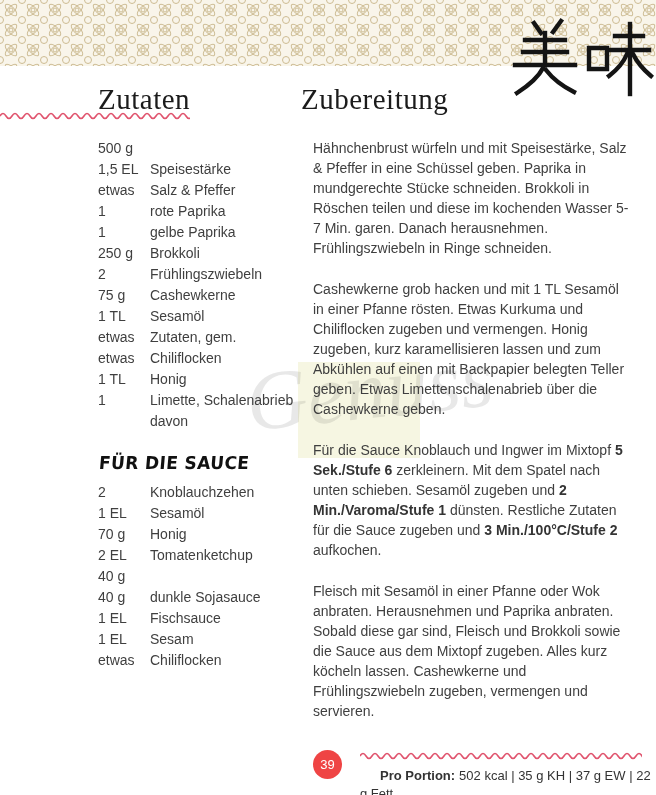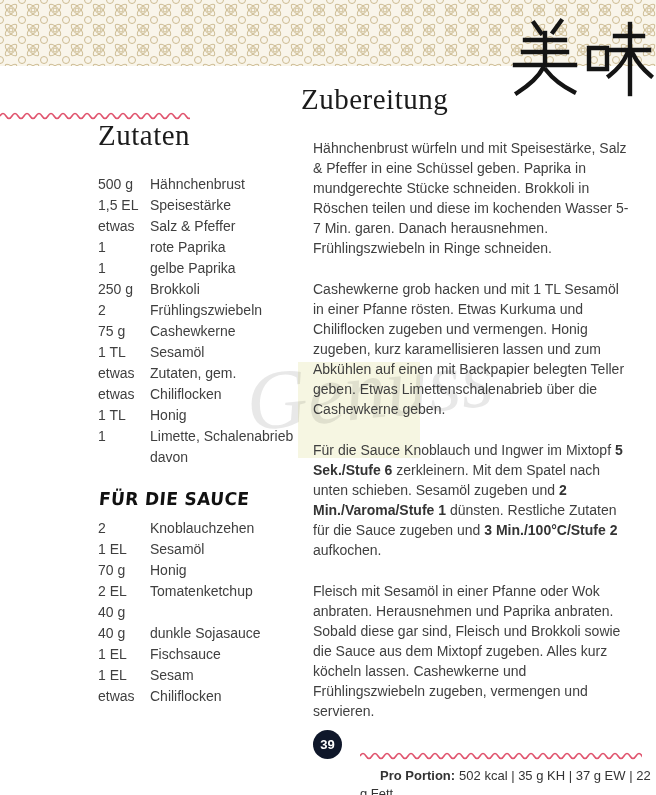--- a/index.html
+++ b/index.html
@@ -21,42 +21,42 @@
     font-family:"Liberation Serif","DejaVu Serif",serif;font-style:italic;
     font-size:84px;line-height:1;color:rgba(80,80,80,0.13);
     transform:rotate(-6deg);pointer-events:none;}
   
   .col-title{
     margin:0;font-family:"Liberation Serif","DejaVu Serif",serif;
     font-weight:normal;font-size:29px;line-height:30px;color:#1b1b1b;
     letter-spacing:0.5px;
   }
   
-  .left-col{position:absolute;left:98px;top:84px;width:208px;z-index:1;margin-top:36px;}
+  .left-col{position:absolute;left:98px;top:84px;width:208px;z-index:1;}
   .wave-svg{position:absolute;z-index:1;}
   .wave-zutaten{left:0;top:111px;}
   .wave-footer{left:360px;top:751px;}
   .ingredient-list{margin-top:24px;}
   .ing-row{display:flex;align-items:flex-start;font-size:14px;line-height:21px;}
   .qty{flex:0 0 52px;white-space:nowrap;}
   .iname{flex:1;}
   .sauce-heading{
     margin:20px 0 8px 0;font-size:17px;line-height:22px;font-weight:bold;
     color:#111;letter-spacing:0.4px;transform:skewX(-5deg) scaleY(1.04);
     transform-origin:left bottom;font-family:"DejaVu Sans",sans-serif;
   }
   
   .right-col{position:absolute;left:301px;top:84px;width:330px;z-index:1;}
   .prep-wrap{margin-top:24px;}
   .prep-p{margin:0 0 21px 12px;font-size:14px;line-height:20px;}
   .prep-p b{font-weight:bold;color:#343434;}
   
   .page-circle{
-    position:absolute;left:313px;top:730px;width:29px;height:29px;z-index:2;
-    background:#0f172a;border-radius:50%;color:#fff;font-size:13px;font-weight:bold;
+    position:absolute;left:313px;top:750px;width:29px;height:29px;z-index:2;
+    background:#ef4444;border-radius:50%;color:#fff;font-size:13px;font-weight:normal;
     display:flex;align-items:center;justify-content:center;
   }
   .nutrition{
     position:absolute;left:360px;top:767px;z-index:1;
     font-size:13px;line-height:18px;color:#333;
   }
   .nutrition b{font-weight:bold;margin-right:4px;margin-left:20px;}
 </style>
 </head>
 <body>
@@ -110,21 +110,20 @@
 
   <svg class="wave-svg wave-zutaten" width="190" height="10" viewBox="0 0 190 10">
     <path d="M0 5 q3 -5 6 0 q3 5 6 0 q3 -5 6 0 q3 5 6 0 q3 -5 6 0 q3 5 6 0 q3 -5 6 0 q3 5 6 0 q3 -5 6 0 q3 5 6 0 q3 -5 6 0 q3 5 6 0 q3 -5 6 0 q3 5 6 0 q3 -5 6 0 q3 5 6 0 q3 -5 6 0 q3 5 6 0 q3 -5 6 0 q3 5 6 0 q3 -5 6 0 q3 5 6 0 q3 -5 6 0 q3 5 6 0 q3 -5 6 0 q3 5 6 0 q3 -5 6 0 q3 5 6 0 q3 -5 6 0 q3 5 6 0 q3 -5 6 0 q3 5 6 0" fill="none" stroke="#e0546e" stroke-width="1.6"></path>
   </svg>
 
   <div class="left-col">
     <h1 class="col-title">Zutaten</h1>
     <div class="ingredient-list" id="main-ingredients">
         <div class="ing-row">
           <span class="qty">500 g</span>
-          <span class="iname">Hähnchenbrust</span>
         </div>
         <div class="ing-row">
           <span class="qty">1,5 EL</span>
           <span class="iname">Speisestärke</span>
         </div>
         <div class="ing-row">
           <span class="qty">etwas</span>
           <span class="iname">Salz &amp; Pfeffer</span>
         </div>
         <div class="ing-row">

